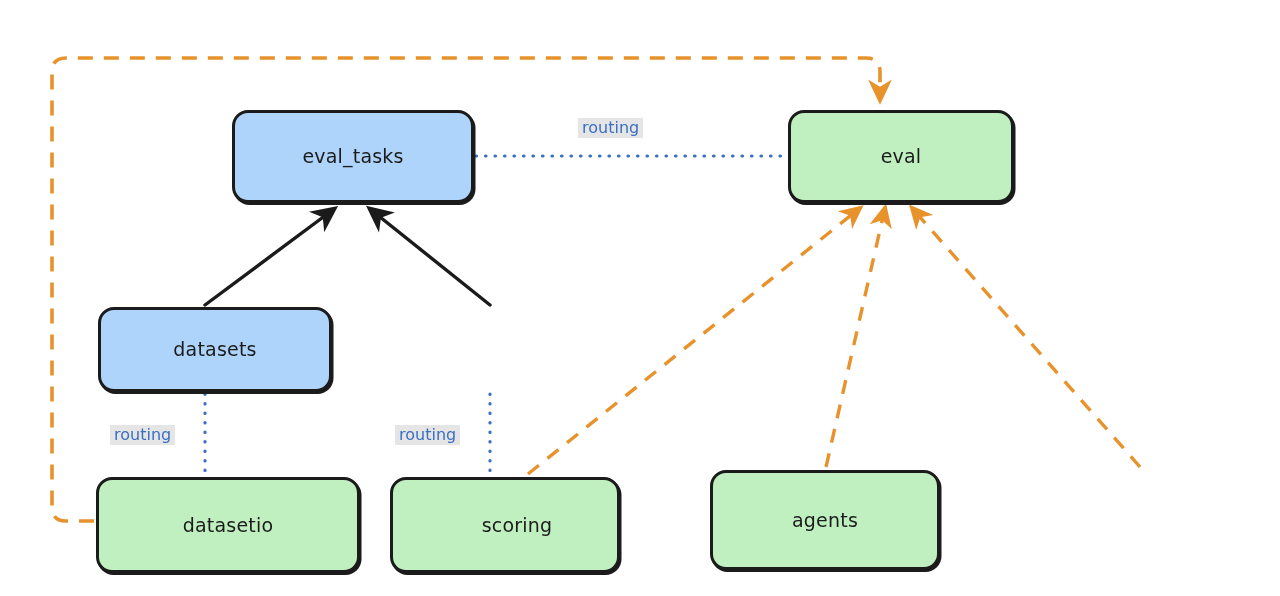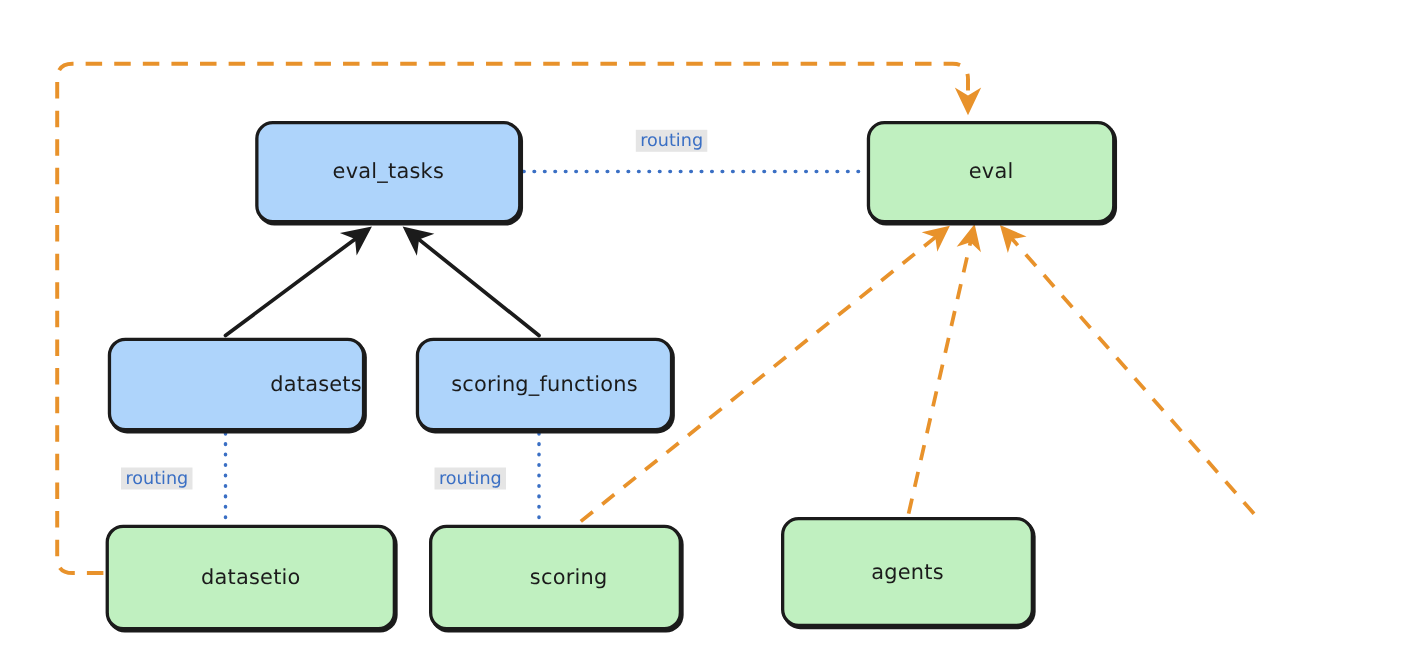--- a/index.html
+++ b/index.html
@@ -99,27 +99,24 @@
   </svg>
 
   <div class="node node-api" style="left:232px; top:110px; width:242px; height:93px;">
     <span class="node-label">eval_tasks</span>
   </div>
 
   <div class="node node-provider" style="left:788px; top:110px; width:226px; height:93px;">
     <span class="node-label">eval</span>
   </div>
 
-  <div class="node node-api" style="left:98px; top:307px; width:234px; height:85px;justify-content:flex-end;">
+  <div class="node node-api" style="left:98px; top:307px; width:234px; height:85px;">
     <span class="node-label">datasets</span>
   </div>
 
-  <div class="node node-api" style="left:378px; top:307px; width:234px; height:85px;">
-    <span class="node-label">scoring_functions</span>
-  </div>
 
   <div class="node node-provider" style="left:96px; top:477px; width:264px; height:96px;">
     <span class="node-label">datasetio</span>
   </div>
 
   <div class="node node-provider" style="left:390px; top:477px; width:230px; height:96px;padding-left:24px;">
     <span class="node-label">scoring</span>
   </div>
 
   <div class="node node-provider" style="left:710px; top:470px; width:230px; height:100px;">

